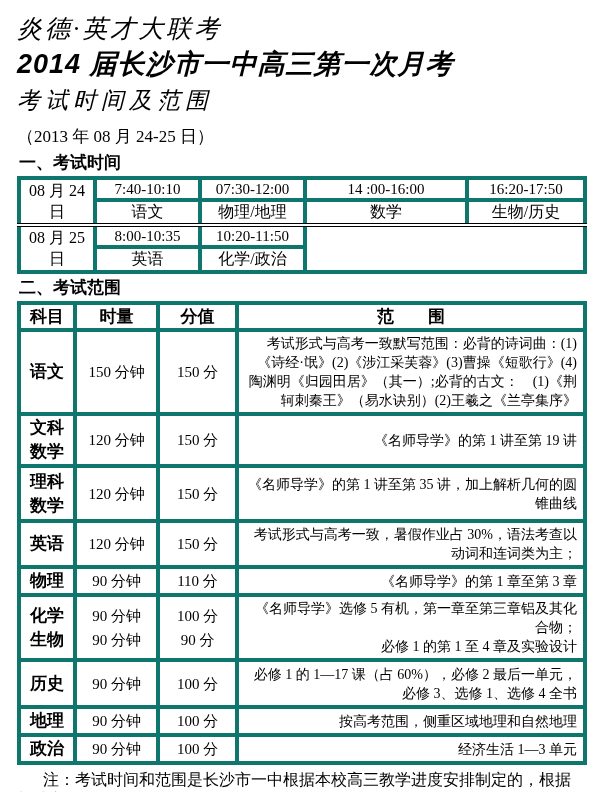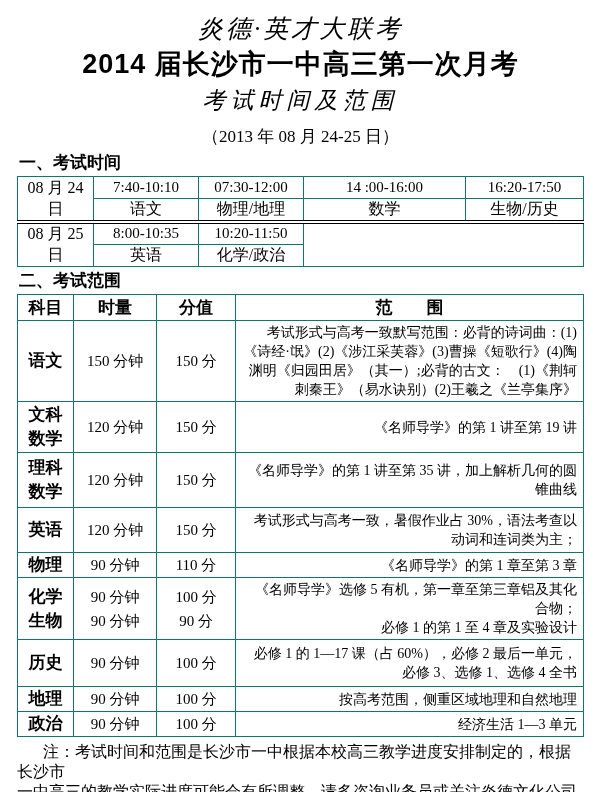--- a/index.html
+++ b/index.html
@@ -6,45 +6,45 @@
   html, body { margin: 0; padding: 0; }
   body {
     width: 601px; height: 792px;
     background: #ffffff; color: #000000;
     font-family: "Liberation Serif", "DejaVu Serif", serif;
     overflow: hidden;
   }
   .page { padding: 14px 17px 0 17px; width: 601px; }
 
   
-  header { text-align: center; }
+  header { }
   .brand {
     font-size: 25px; line-height: 30px; font-style: italic;
     letter-spacing: 3px;
   }
   .main-title {
     margin: 4px 0 0 0;
     font-family: "Liberation Sans", "DejaVu Sans", sans-serif;
-    font-weight: bold; font-size: 27px; line-height: 32px; letter-spacing: 1px;
+    font-weight: bold; font-size: 27px; line-height: 32px; letter-spacing: 1px; font-style: italic;
   }
   .subtitle {
     margin-top: 7px; font-size: 23px; line-height: 28px;
     font-style: italic; letter-spacing: 5px;
   }
   .dateline { margin-top: 10px; font-size: 17px; line-height: 24px; }
 
   
   .section-heading {
     font-size: 17px; font-weight: bold; line-height: 21px;
     margin: 3px 0 3px 2px;
   }
 
   
   table { border-collapse: collapse; table-layout: fixed; width: 566px; }
-  td, th { border: 1px solid #0f766e; padding: 0 3px; overflow: hidden; }
+  td, th { border: 4px solid #0f766e; padding: 0 3px; overflow: hidden; }
 
   
   .t1 tr { height: 22px; }
   .t1 td { text-align: center; vertical-align: middle; font-size: 15px; }
   .t1 td.date { font-size: 16px; }
   .t1 td.subj { font-size: 16px; }
   .t1 tbody.g2 tr:first-child td { border-top: 4px double #000; }
 
   
   .t2 th {

